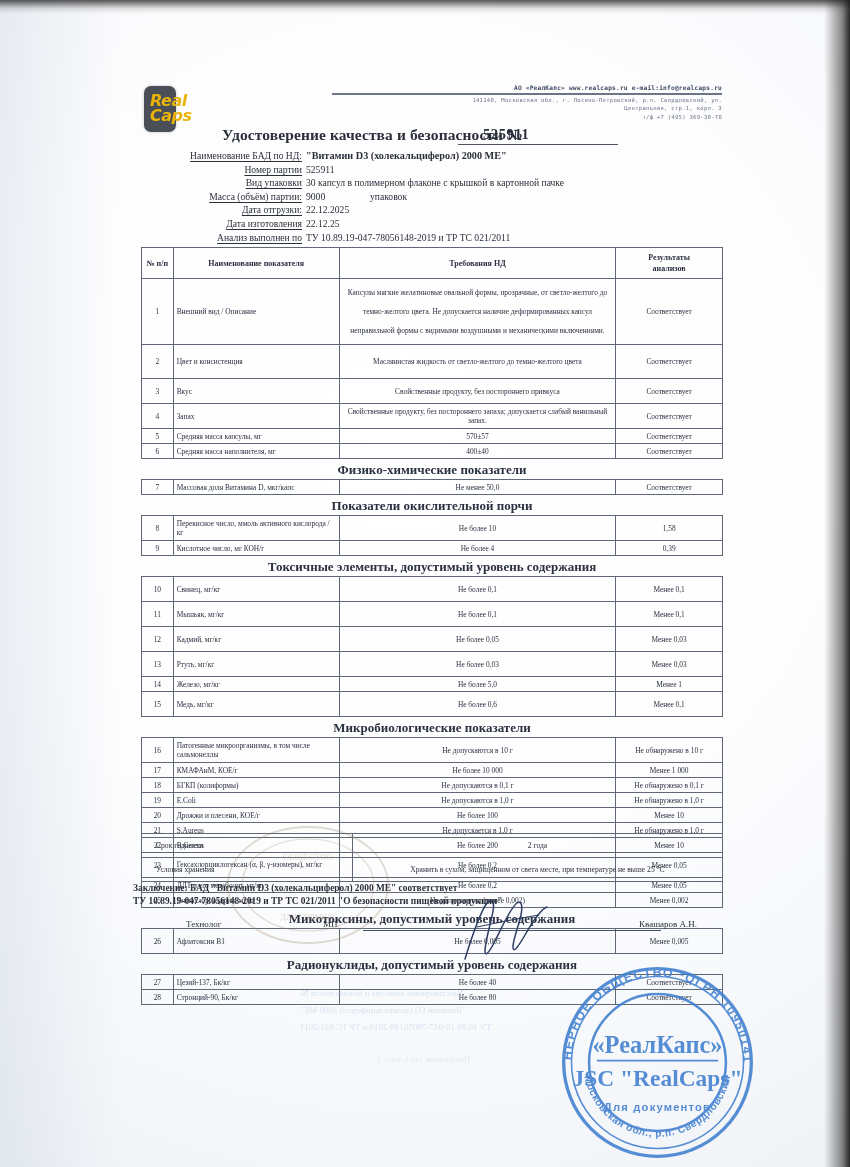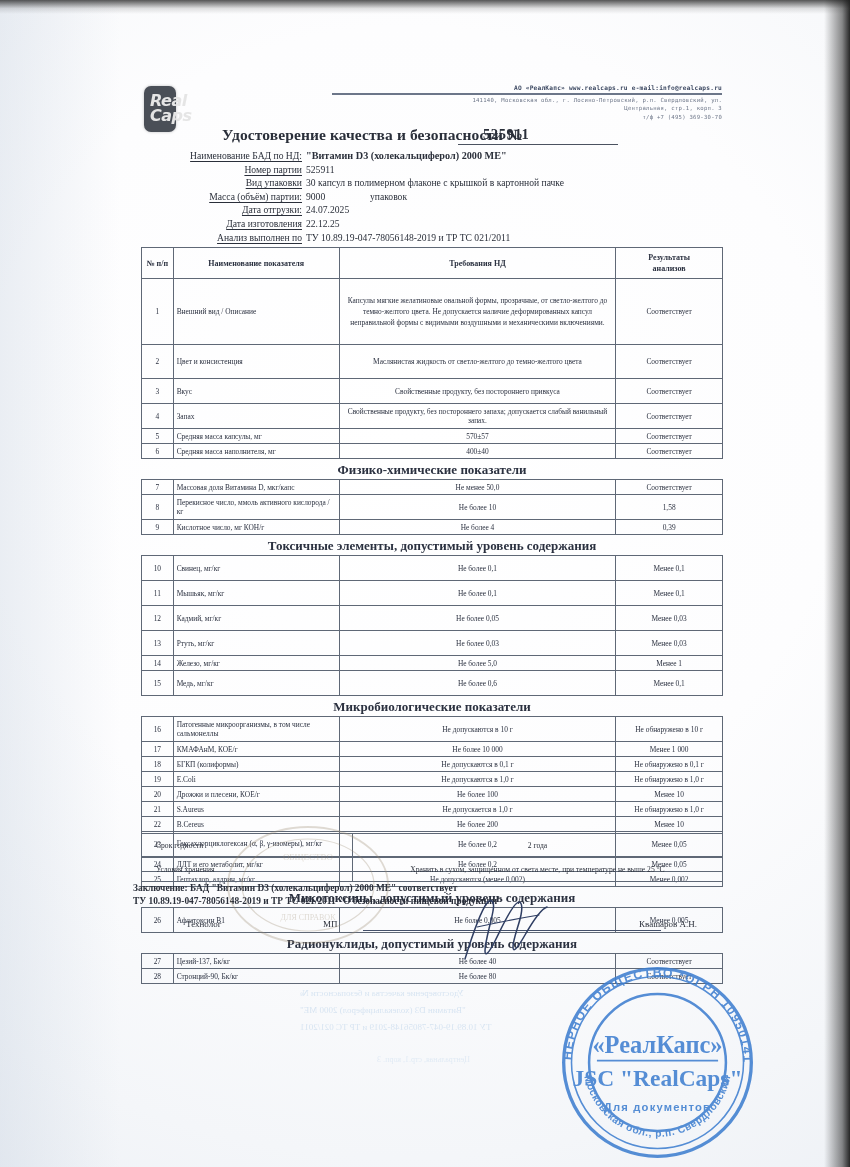--- a/index.html
+++ b/index.html
@@ -41,21 +41,21 @@
   }
   #content { position: absolute; inset: 0; }
 
   
   .logo {
     position: absolute;
     left: 144px; top: 86px;
     width: 32px; height: 46px;
     background: #4a4f57;
     border-radius: 7px;
-    color: #e5e5e5;
+    color: #eab308;
     font-family: "DejaVu Sans", sans-serif;
     font-weight: bold;
     font-style: italic;
     font-size: 16px;
     line-height: 15px;
     letter-spacing: -0.5px;
     padding: 7px 0 0 6px;
     box-sizing: border-box;
     box-shadow: 0 0 3px rgba(0,0,0,.25);
   }
@@ -162,21 +162,21 @@
     text-align: center;
     font-weight: bold;
     font-size: 13px;
     border-left: 0;
     border-right: 0;
     border-top: 0;
     border-bottom: 0;
     padding: 2.5px 0 1.5px;
     background: transparent;
   }
-  td.tall-desc { line-height: 11px; padding: 5px 8px; }
+  td.tall-desc { line-height: 19px; padding: 5px 8px; }
   tr.h-tall td { height: 30px; }
   tr.h-mid td  { height: 21px; }
   tr.h-low td  { height: 11px; }
   tr.h-big td  { height: 62px; }
   .two-line { line-height: 9.4px; margin-left: 32px; }
 
   
   table.footer-tbl {
     position: absolute;
     left: 141px; top: 833px;
@@ -301,21 +301,21 @@
         <div class="frow">
           <div class="flabel">Вид упаковки</div>
           <div class="fvalue">30 капсул в полимерном флаконе с крышкой в картонной пачке</div>
         </div>
         <div class="frow">
           <div class="flabel">Масса (объём) партии:</div>
           <div class="fvalue"><span class="mass-num">9000</span><span>упаковок</span></div>
         </div>
         <div class="frow">
           <div class="flabel">Дата отгрузки:</div>
-          <div class="fvalue">24.07.2025</div>
+          <div class="fvalue">22.12.2025</div>
         </div>
         <div class="frow">
           <div class="flabel">Дата изготовления</div>
           <div class="fvalue">22.12.25</div>
         </div>
         <div class="frow">
           <div class="flabel">Анализ выполнен по</div>
           <div class="fvalue">ТУ 10.89.19-047-78056148-2019 и ТР ТС 021/2011</div>
         </div>
       </div>
@@ -370,20 +370,23 @@
             <td class="c-res">Соответствует</td>
           </tr>
           <tr class="section">
             <td colspan="4">Физико-химические показатели</td>
           </tr>
           <tr class="h-low">
             <td class="c-num">7</td>
             <td class="c-name">Массовая доля Витамина D, мкг/капс</td>
             <td class="c-req">Не менее 50,0</td>
             <td class="c-res">Соответствует</td>
+          </tr>
+          <tr class="section">
+            <td colspan="4">Показатели окислительной порчи</td>
           </tr>
           <tr class="h-mid">
             <td class="c-num">8</td>
             <td class="c-name two-line">Перекисное число, ммоль активного кислорода /кг</td>
             <td class="c-req">Не более 10</td>
             <td class="c-res">1,58</td>
           </tr>
           <tr class="h-low">
             <td class="c-num">9</td>
             <td class="c-name">Кислотное число, мг КОН/г</td>

